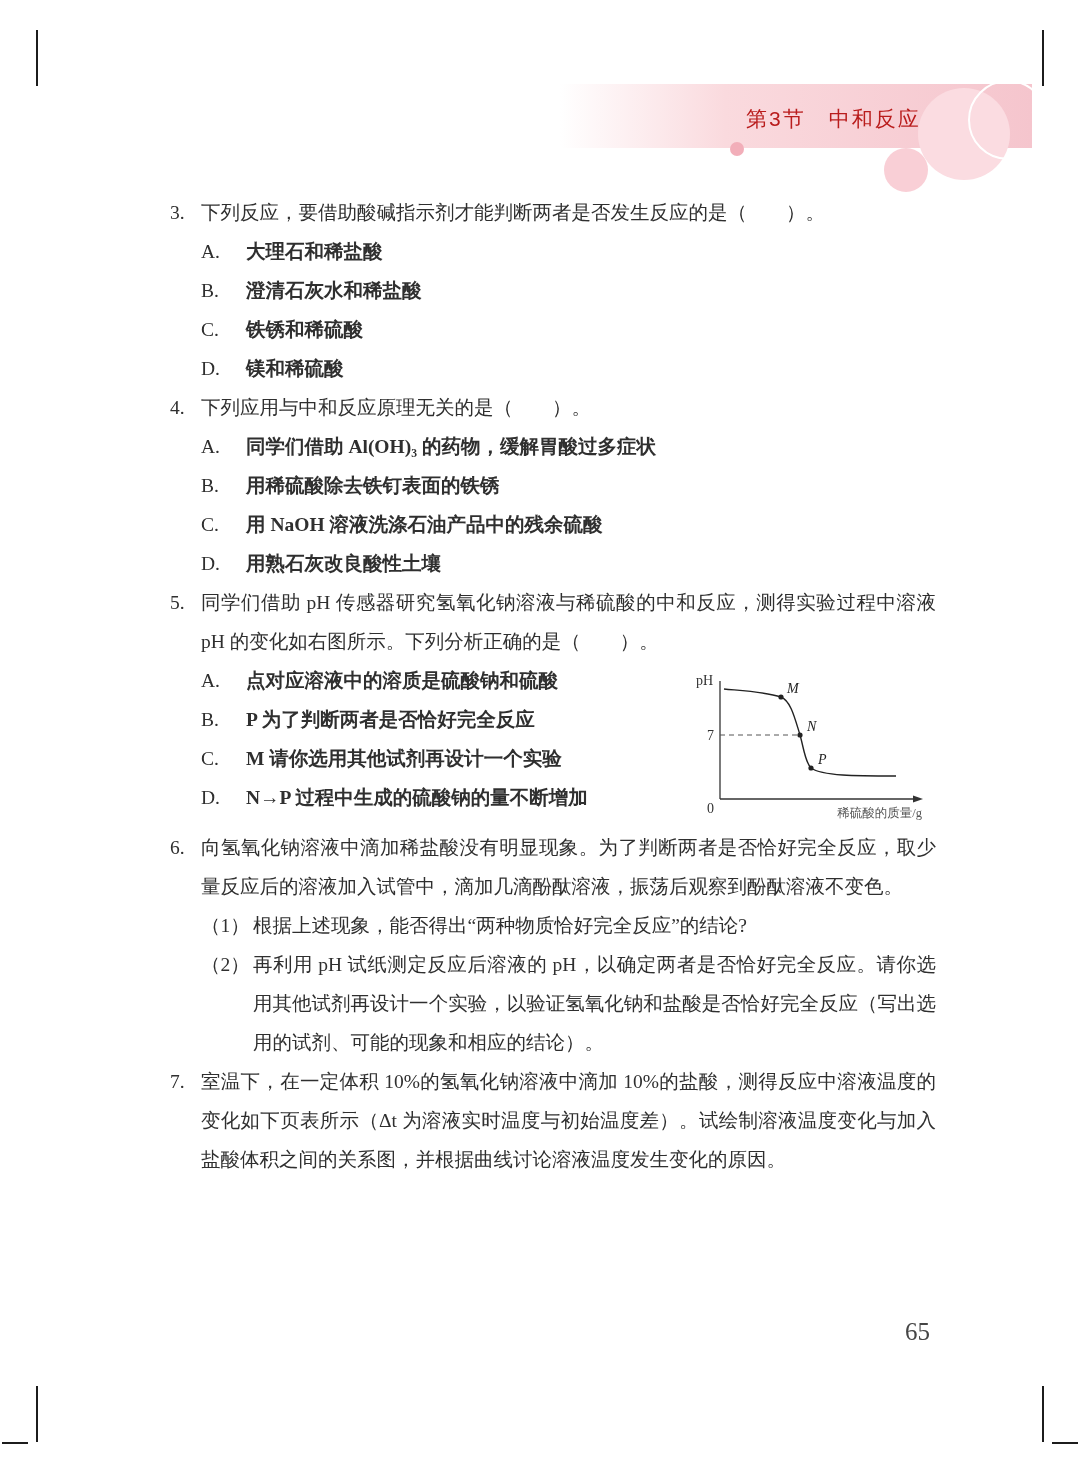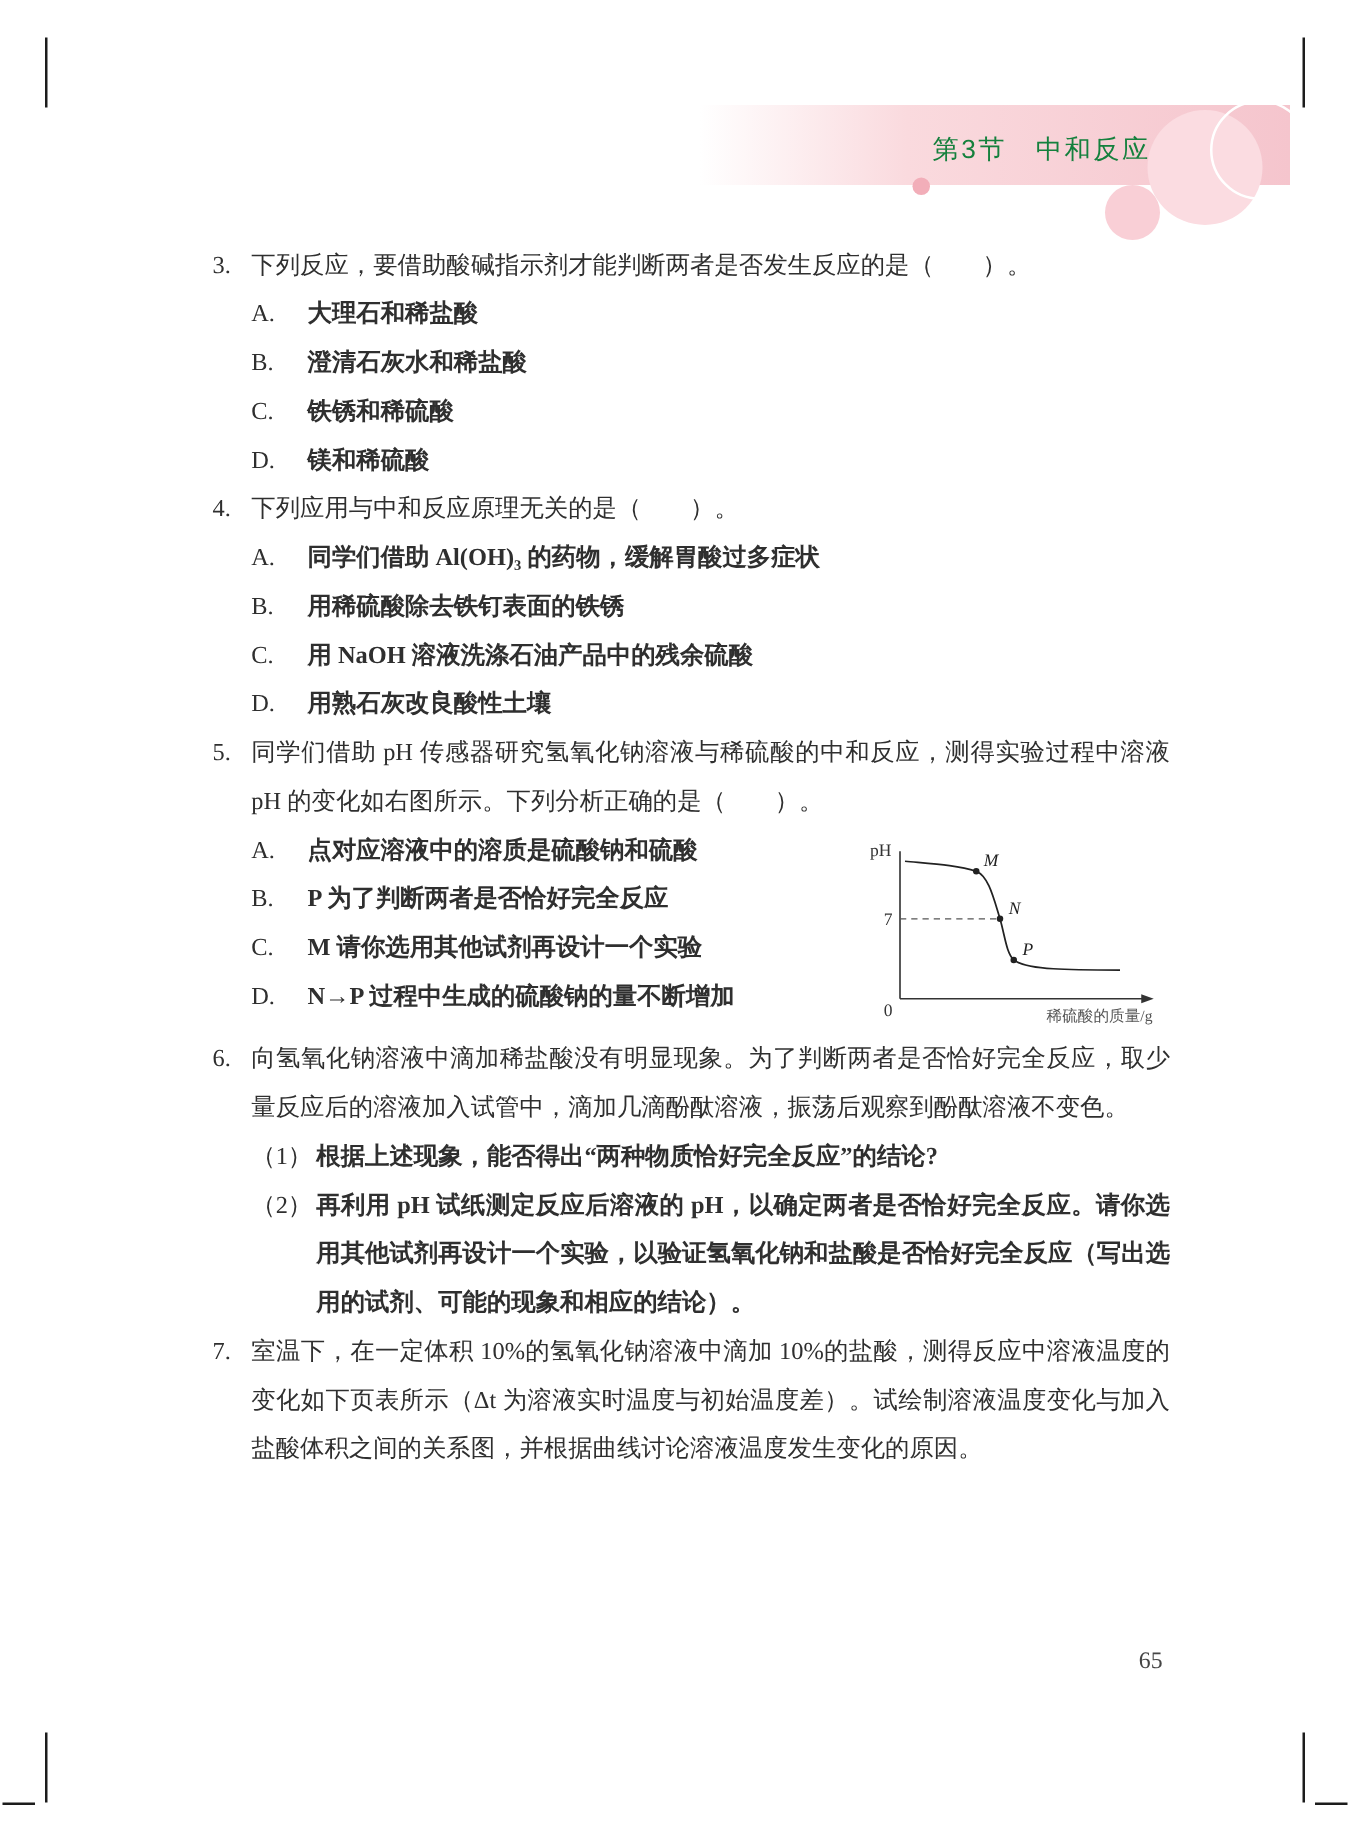--- a/index.html
+++ b/index.html
@@ -29,59 +29,59 @@
     position: absolute; left: 560px; top: 84px; width: 472px; height: 64px;
     background: linear-gradient(to right, rgba(253,236,238,0) 0%, #fadade 35%, #f5c5cd 100%);
   }
   .circle { position: absolute; border-radius: 50%; }
   .circle.big  { left: 918px; top: 88px;  width: 92px; height: 92px; background: #fbdce1; }
   .circle.ring { left: 968px; top: 80px;  width: 76px; height: 76px; border: 2px solid #ffffff; background: transparent; }
   .circle.med  { left: 884px; top: 148px; width: 44px; height: 44px; background: #f9cfd6; }
   .circle.dot  { left: 730px; top: 142px; width: 14px; height: 14px; background: #f2aeb9; }
   .section-title {
     position: absolute; left: 746px; top: 105px;
-    font-size: 21px; letter-spacing: 2px; color: #15803d;
+    font-size: 21px; letter-spacing: 2px; color: #b91c1c;
     font-family: "Liberation Sans", "DejaVu Sans", sans-serif;
   }
 
   
   .content {
     position: absolute; left: 170px; top: 193px; width: 766px;
     font-size: 19.5px; line-height: 39px;
   }
   .content p { margin: 0; }
   .stem { display: flex; }
   .stem .qnum { flex: 0 0 31px; }
   .stem .qtext { flex: 1; text-align: justify; font-family: Liberation Serif, serif; }
   .options { padding-left: 31px; }
   .option { display: flex; }
   .option .olabel { flex: 0 0 45px; }
   .option .otext { flex: 1; font-weight: bold; }
   .subs { padding-left: 31px; }
   .sub { display: flex; }
   .sub .slabel { flex: 0 0 52px; }
-  .sub .stext { flex: 1; text-align: justify; font-weight: bold; }
+  .sub .stext { flex: 1; text-align: justify; }
 
   
   .q5-row { display: flex; }
   .q5-row .options { flex: 1; padding-left: 31px; }
   .q5-figure { flex: 0 0 252px; padding-top: 6px; }
   .fig-svg { width: 252px; height: 161px; display: block; }
   .axis { stroke: #333; stroke-width: 1.3; }
   .dash { stroke: #555; stroke-width: 1; stroke-dasharray: 5 4; }
   .curve { stroke: #222; stroke-width: 1.4; fill: none; }
   .fig-svg circle { fill: #222; }
   .flabel { font-size: 14px; fill: #333; font-family: "Liberation Serif", serif; }
   .fpoint { font-size: 14px; fill: #222; font-style: italic; font-family: "Liberation Serif", serif; }
   .fxlabel { font-size: 12.5px; fill: #555; font-family: "Liberation Serif", serif; }
   .anchor-end { text-anchor: end; }
 
   .pageno {
     position: absolute; right: 150px; top: 1318px;
-    font-size: 19px; color: #454545;
+    font-size: 25px; color: #454545;
   }
 </style>
 </head>
 <body>
 
 <div class="page">
 
   <div class="crop v tl"></div>
   <div class="crop v tr"></div>
   <div class="crop v blv"></div>

